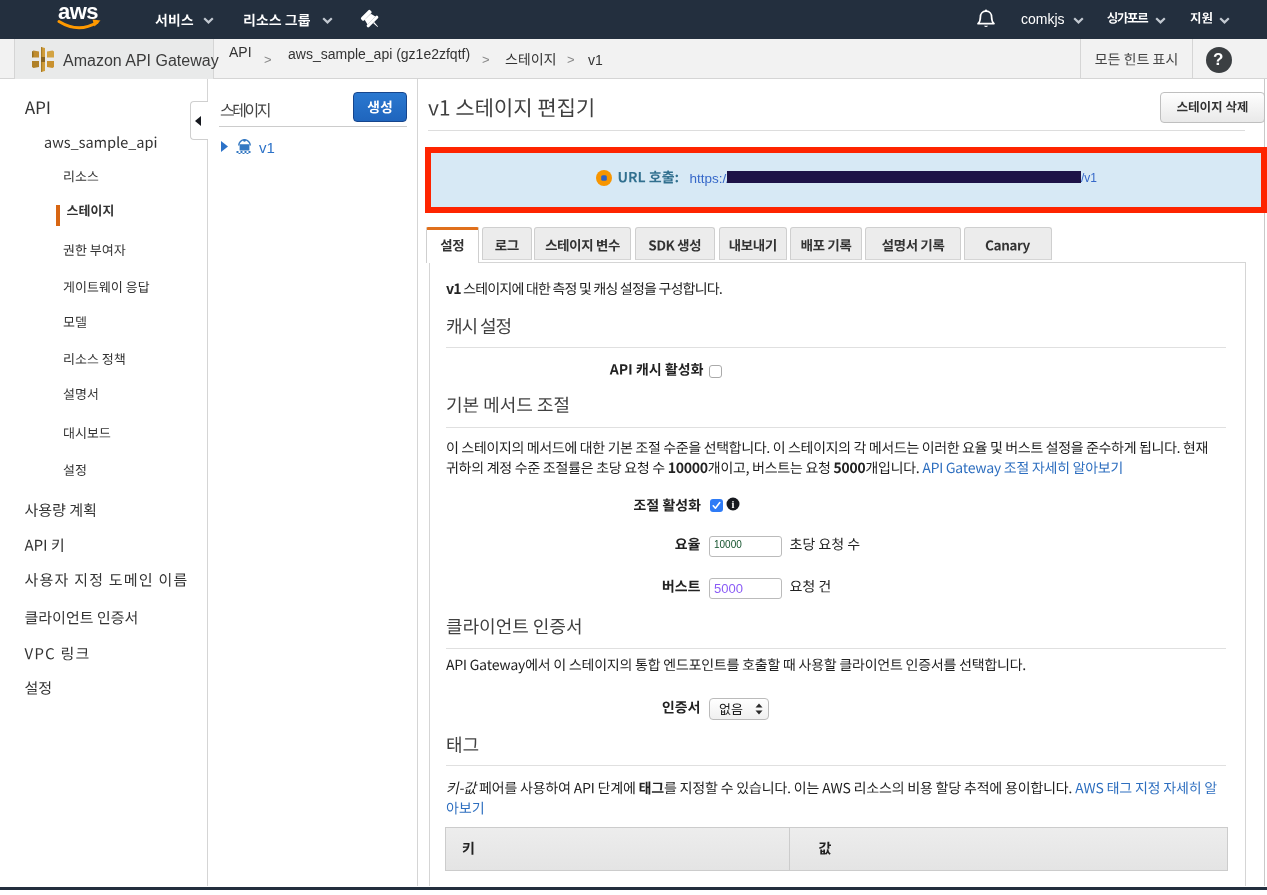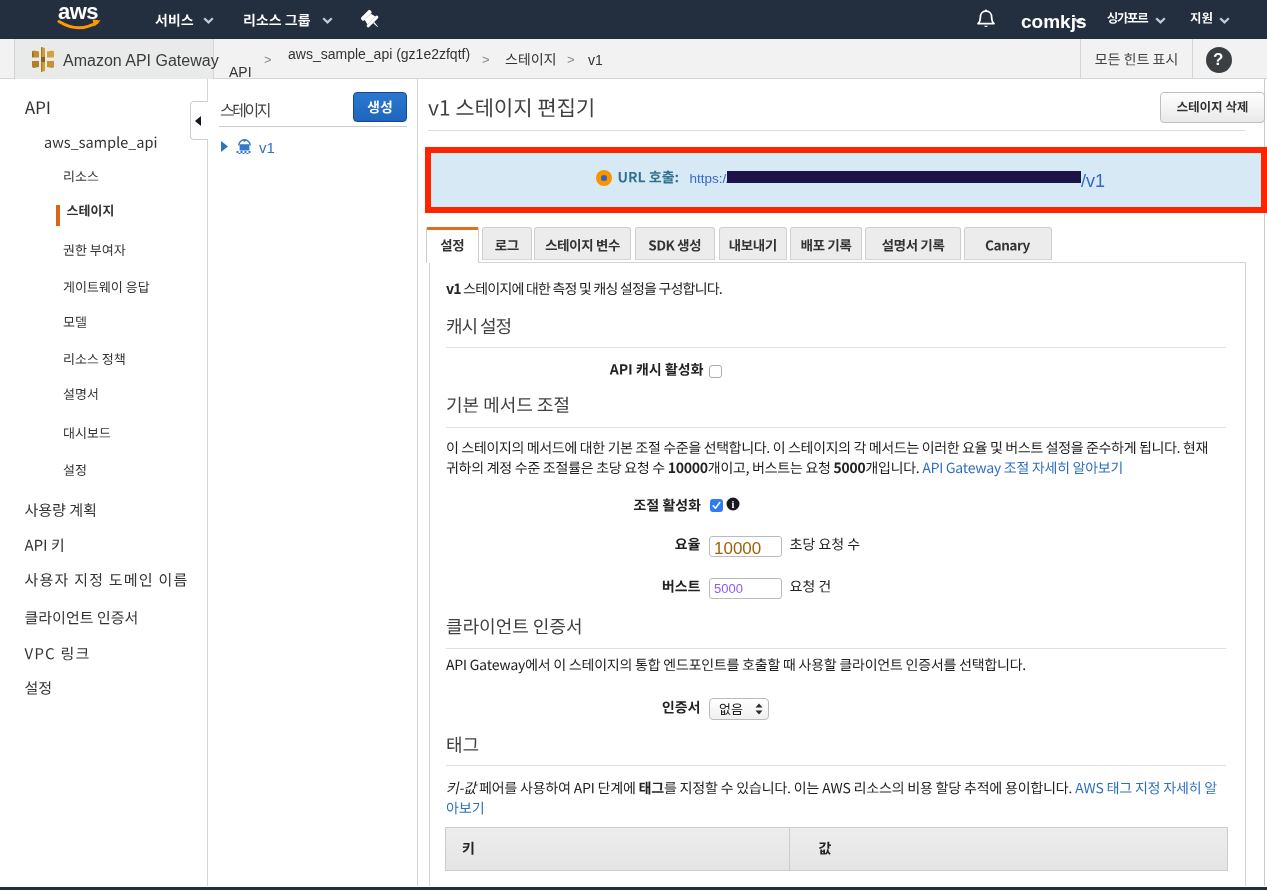--- a/index.html
+++ b/index.html
@@ -36,37 +36,37 @@
         <path d="M6.6 6.4 h8.8 l1.2 5.2 h-11.2 Z"></path>
         <rect x="3.4" y="11.6" width="15.2" height="3" rx="1.4"></rect>
         <path d="M10.2 14.6 h1.6 l-0.5 6 h-0.6 Z"></path>
       </g>
     </svg>
     <svg class="abs" width="22" height="22" style="left:975px;top:9px">
       <path d="M11 2.2 C7.2 2.2 5.4 5 5.4 8 C5.4 12.2 4 13.8 3 14.6 L19 14.6 C18 13.8 16.6 12.2 16.6 8 C16.6 5 14.8 2.2 11 2.2 Z" fill="none" stroke="#fff" stroke-width="1.7" stroke-linejoin="round"></path>
       <path d="M9 16.8 A 2.2 2.2 0 0 0 13 16.8 Z" fill="#fff"></path>
       <circle cx="11" cy="1.8" r="1.2" fill="#fff"></circle>
     </svg>
-    <span class="abs" style="left:1021px;top:11px;color:#fff;font-size:19px;font-weight:bold">comkjs</span>
+    <span class="abs" style="left:1021px;top:11px;color:#fff;font-size:14px;font-weight:normal">comkjs</span>
     <div class="abs" style="left:0;top:39px;width:1267px;height:40px;background:#f2f2f2;border-bottom:1px solid #d5d5d5"></div>
     <div class="abs" style="left:14px;top:39px;width:200px;height:40px;background:#e9eaea;border-left:1px solid #d5d5d5;border-right:1px solid #d5d5d5"></div>
     <svg class="abs" width="24" height="27" style="left:31px;top:46px">
       <g>
         <path d="M2.5 4.5 L8 5.5 L8 11.5 L1 11.5 Z" fill="#c08c2e"></path>
         <path d="M2.5 4.5 L1 5.5 L1 11.5 L2.5 10.8 Z" fill="#96701f"></path>
         <path d="M1 15 L8 15 L8 21 L2.5 22 L1 21 Z" fill="#b08128"></path>
         <path d="M10 1 L14 2 L14 25 L10 26 Z" fill="#cf9c3a"></path>
         <path d="M10 1 L10 26 L11.2 25.7 L11.2 1.3 Z" fill="#a87c26"></path>
         <rect x="10" y="11" width="4" height="5" fill="#8a6420"></rect>
         <path d="M16 5.5 L21.5 4.5 L23 5.5 L23 11.5 L16 11.5 Z" fill="#d3a342"></path>
         <path d="M16 15 L23 15 L23 21 L21.5 22 L16 21 Z" fill="#c9912f"></path>
       </g>
     </svg>
     <span class="abs" style="left:63px;top:51.5px;color:#3b3b3b;font-size:16px">Amazon API Gateway</span>
-    <span class="abs" style="left:229px;top:64px;color:#333;font-size:14px">API</span>
+    <span class="abs" style="left:229px;top:44px;color:#333;font-size:14px">API</span>
     <span class="abs" style="left:264px;top:52px;color:#888;font-size:13px">&gt;</span>
     <span class="abs" style="left:288px;top:46px;color:#333;font-size:14px">aws_sample_api (gz1e2zfqtf)</span>
     <span class="abs" style="left:482px;top:52px;color:#888;font-size:13px">&gt;</span>
     <span class="abs" style="left:567px;top:52px;color:#888;font-size:13px">&gt;</span>
     <span class="abs" style="left:588px;top:52px;color:#333;font-size:14px">v1</span>
     <div class="abs" style="left:1080px;top:39px;width:1px;height:40px;background:#d5d5d5"></div>
     <div class="abs" style="left:1192px;top:39px;width:1px;height:40px;background:#d5d5d5"></div>
     <div class="abs" style="left:1206px;top:47px;width:26px;height:26px;border-radius:50%;background:#3b3f42"></div>
     <span class="abs" style="left:1213px;top:50px;color:#fff;font-size:17px;font-weight:bold">?</span>
     <div class="abs" style="left:207px;top:79px;width:1px;height:807px;background:#d5d5d5"></div>
@@ -95,21 +95,21 @@
     <div class="abs" style="left:1160px;top:92px;width:105px;height:31px;border-radius:4px;background:linear-gradient(#fefefe,#e9e9e9);border:1px solid #bfbfbf"></div>
     <div class="abs" style="left:428px;top:130px;width:817px;height:1px;background:#ddd"></div>
     <div class="abs" style="left:425px;top:146.5px;width:842px;height:66px;background:#fe2400"></div>
     <div class="abs" style="left:431px;top:152.5px;width:830px;height:54px;background:#d7e9f5"></div>
     <svg class="abs" width="17" height="17" style="left:596px;top:169.5px">
       <circle cx="8" cy="8" r="8" fill="#f79500"></circle>
       <rect x="5.2" y="5.2" width="5.6" height="5.6" rx="1.6" fill="#2e62c4"></rect>
     </svg>
     <span class="abs" style="left:689.5px;top:170.6px;color:#3668c9;font-size:13.5px">https://</span>
     <div class="abs" style="left:727px;top:171px;width:354px;height:12px;background:#1d1347"></div>
-    <span class="abs" style="left:1081px;top:170.6px;color:#3668c9;font-size:18px">/v1</span>
+    <span class="abs" style="left:1081px;top:170.6px;color:#3668c9;font-size:12px">/v1</span>
     <div class="abs" style="left:429px;top:262px;width:817px;height:624px;border:1px solid #d5d5d5;border-bottom:none;background:#fff"></div>
     <div class="abs" style="left:426px;top:227px;width:52.5px;height:36px;background:#fff;border:1px solid #cfcfcf;border-bottom:none;border-top:3px solid #e0701c;border-radius:2px 2px 0 0"></div>
     <div class="abs" style="left:481.5px;top:227px;width:50.5px;height:33px;background:#ececec;border:1px solid #cfcfcf;border-bottom:1px solid #d5d5d5;border-radius:3px 3px 0 0"></div>
     <div class="abs" style="left:534px;top:227px;width:97px;height:33px;background:#ececec;border:1px solid #cfcfcf;border-bottom:1px solid #d5d5d5;border-radius:3px 3px 0 0"></div>
     <div class="abs" style="left:634.5px;top:227px;width:80.5px;height:33px;background:#ececec;border:1px solid #cfcfcf;border-bottom:1px solid #d5d5d5;border-radius:3px 3px 0 0"></div>
     <div class="abs" style="left:718.5px;top:227px;width:68.5px;height:33px;background:#ececec;border:1px solid #cfcfcf;border-bottom:1px solid #d5d5d5;border-radius:3px 3px 0 0"></div>
     <div class="abs" style="left:790px;top:227px;width:72px;height:33px;background:#ececec;border:1px solid #cfcfcf;border-bottom:1px solid #d5d5d5;border-radius:3px 3px 0 0"></div>
     <div class="abs" style="left:865px;top:227px;width:96px;height:33px;background:#ececec;border:1px solid #cfcfcf;border-bottom:1px solid #d5d5d5;border-radius:3px 3px 0 0"></div>
     <div class="abs" style="left:963.5px;top:227px;width:88px;height:33px;background:#ececec;border:1px solid #cfcfcf;border-bottom:1px solid #d5d5d5;border-radius:3px 3px 0 0"></div>
     <div class="abs" style="left:446px;top:347px;width:780px;height:1px;background:#e0e0e0"></div>
@@ -119,21 +119,21 @@
     <div class="abs" style="left:709px;top:365px;width:13px;height:13px;background:#fff;border:1px solid #aaa;border-radius:3px"></div>
     <div class="abs" style="left:709.5px;top:498.5px;width:13px;height:13px;background:#2e7bf6;border-radius:3px"></div>
     <svg class="abs" width="13" height="13" style="left:709.5px;top:498.5px">
       <path d="M3.2 6.8 L5.4 9.2 L9.8 3.6" fill="none" stroke="#fff" stroke-width="1.6" stroke-linecap="round" stroke-linejoin="round"></path>
     </svg>
     <svg class="abs" width="14" height="14" style="left:725.5px;top:497px">
       <circle cx="7" cy="7" r="6.5" fill="#16191f"></circle>
       <text x="7" y="10.6" text-anchor="middle" fill="#fff" font-family="Liberation Serif" font-size="10.5" font-weight="bold">i</text>
     </svg>
     <div class="abs" style="left:708.5px;top:535.5px;width:73px;height:21px;background:#fff;border:1px solid #bbb;border-radius:3px"></div>
-    <span class="abs" style="left:714px;top:539px;color:#a16207;font-size:17px">10000</span>
+    <span class="abs" style="left:714px;top:539px;color:#14532d;font-size:10px">10000</span>
     <div class="abs" style="left:708.5px;top:577.5px;width:73px;height:21px;background:#fff;border:1px solid #bbb;border-radius:3px"></div>
     <span class="abs" style="left:714px;top:581px;color:#8b5cf6;font-size:13px">5000</span>
     <div class="abs" style="left:708.5px;top:698px;width:60px;height:21.5px;background:linear-gradient(#fff,#f0f0f0);border:1px solid #bbb;border-radius:4px"></div>
     <svg class="abs" width="8" height="13" style="left:755px;top:702.5px">
       <path d="M0.5 4.5 L4 0.5 L7.5 4.5 Z" fill="#2a2a2a"></path>
       <path d="M0.5 7.5 L4 11.5 L7.5 7.5 Z" fill="#2a2a2a"></path>
     </svg>
     <div class="abs" style="left:445px;top:826.5px;width:783px;height:44px;background:linear-gradient(#ededed,#e4e4e4);border:1px solid #ccc"></div>
     <div class="abs" style="left:789px;top:827px;width:1px;height:43px;background:#ccc"></div>
     <svg width="1267" height="895" viewBox="0 0 1267 895" style="position:absolute;left:0;top:0;pointer-events:none">

